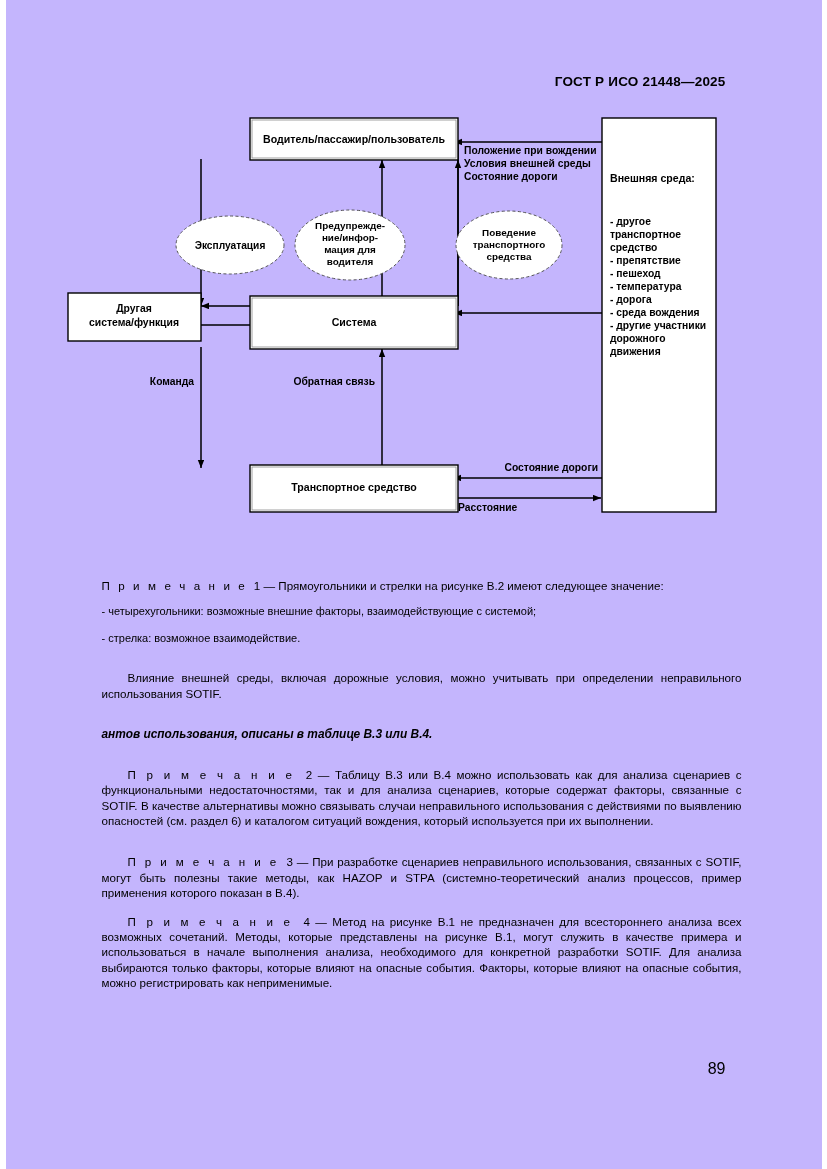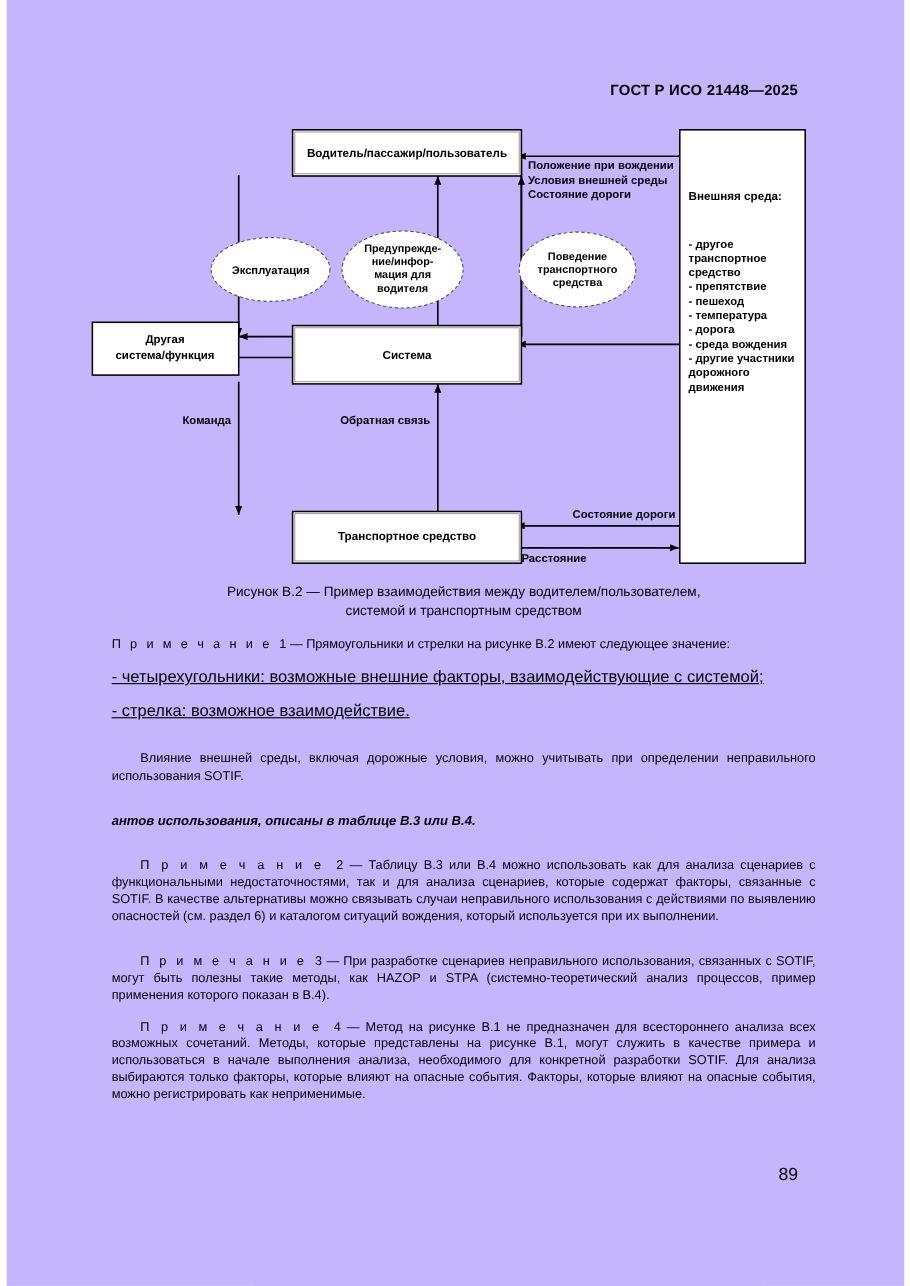--- a/index.html
+++ b/index.html
@@ -28,21 +28,21 @@
     right: 96px;
     font-size: 13.5px;
     font-weight: bold;
     letter-spacing: 0.2px;
     white-space: nowrap;
   }
 
   
   .figure {
     position: absolute;
-    left: 64px;
+    left: 48px;
     top: 110px;
     width: 700px;
     height: 410px;
   }
   .figure svg { display: block; }
 
   .fig-caption {
     position: absolute;
     left: 96px;
     top: 530px;
@@ -65,24 +65,23 @@
     text-align: justify;
     margin: 0 0 0 0;
   }
   .note {
     text-indent: 26px;
   }
   .sp {
     letter-spacing: 2.6px;
   }
   .dash-item {
-    font-size: 15px;
+    font-size: 11px;
     line-height: 15.4px;
     text-align: left;
-    text-decoration: underline;
   }
   .gap-md { height: 13px; }
   .indent {
     text-indent: 26px;
   }
   .example {
     font-size: 11.9px;
     line-height: 16px;
     font-weight: bold;
     font-style: italic;
@@ -210,24 +209,20 @@
       <text x="410" y="70" font-size="10.3" font-weight="bold">Состояние дороги</text>
 
       <text x="140" y="275" text-anchor="end" font-size="10.3" font-weight="bold">Команда</text>
       <text x="321" y="275" text-anchor="end" font-size="10.3" font-weight="bold">Обратная связь</text>
 
       <text x="544" y="361" text-anchor="end" font-size="10.3" font-weight="bold">Состояние дороги</text>
       <text x="404" y="401" font-size="10.3" font-weight="bold">Расстояние</text>
     </svg>
   </div>
 
-  <div class="fig-caption">
-    <div>Рисунок В.2 — Пример взаимодействия между водителем/пользователем,</div>
-    <div>системой и транспортным средством</div>
-  </div>
 
   <div class="body-text">
 
     <p class="para"><span class="sp">П р и м е ч а н и е</span>&nbsp; <span>1</span> <span>— Прямоугольники и стрелки на рисунке В.2 имеют следующее значение:</span></p>
     <p class="dash-item">- четырехугольники: возможные внешние факторы, взаимодействующие с системой;</p>
     <p class="dash-item">- стрелка: возможное взаимодействие.</p>
 
     <div class="gap-md"></div>
 
     <p class="para indent">Влияние внешней среды, включая дорожные условия, можно учитывать при определении неправильного использования SOTIF.</p>

